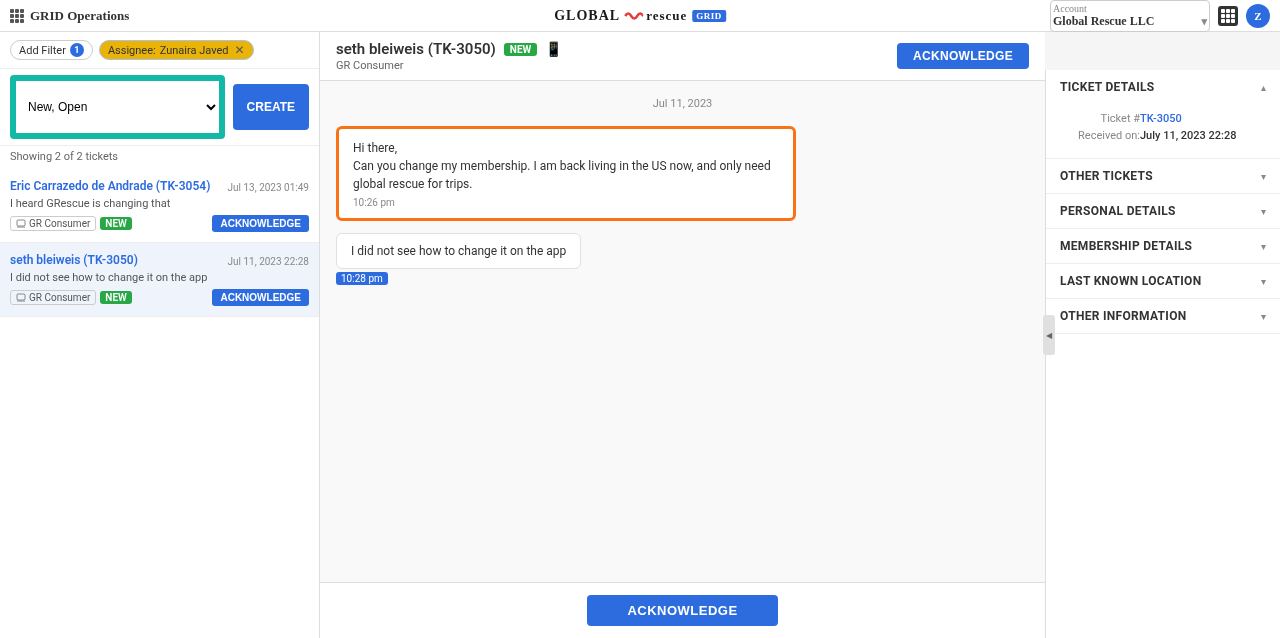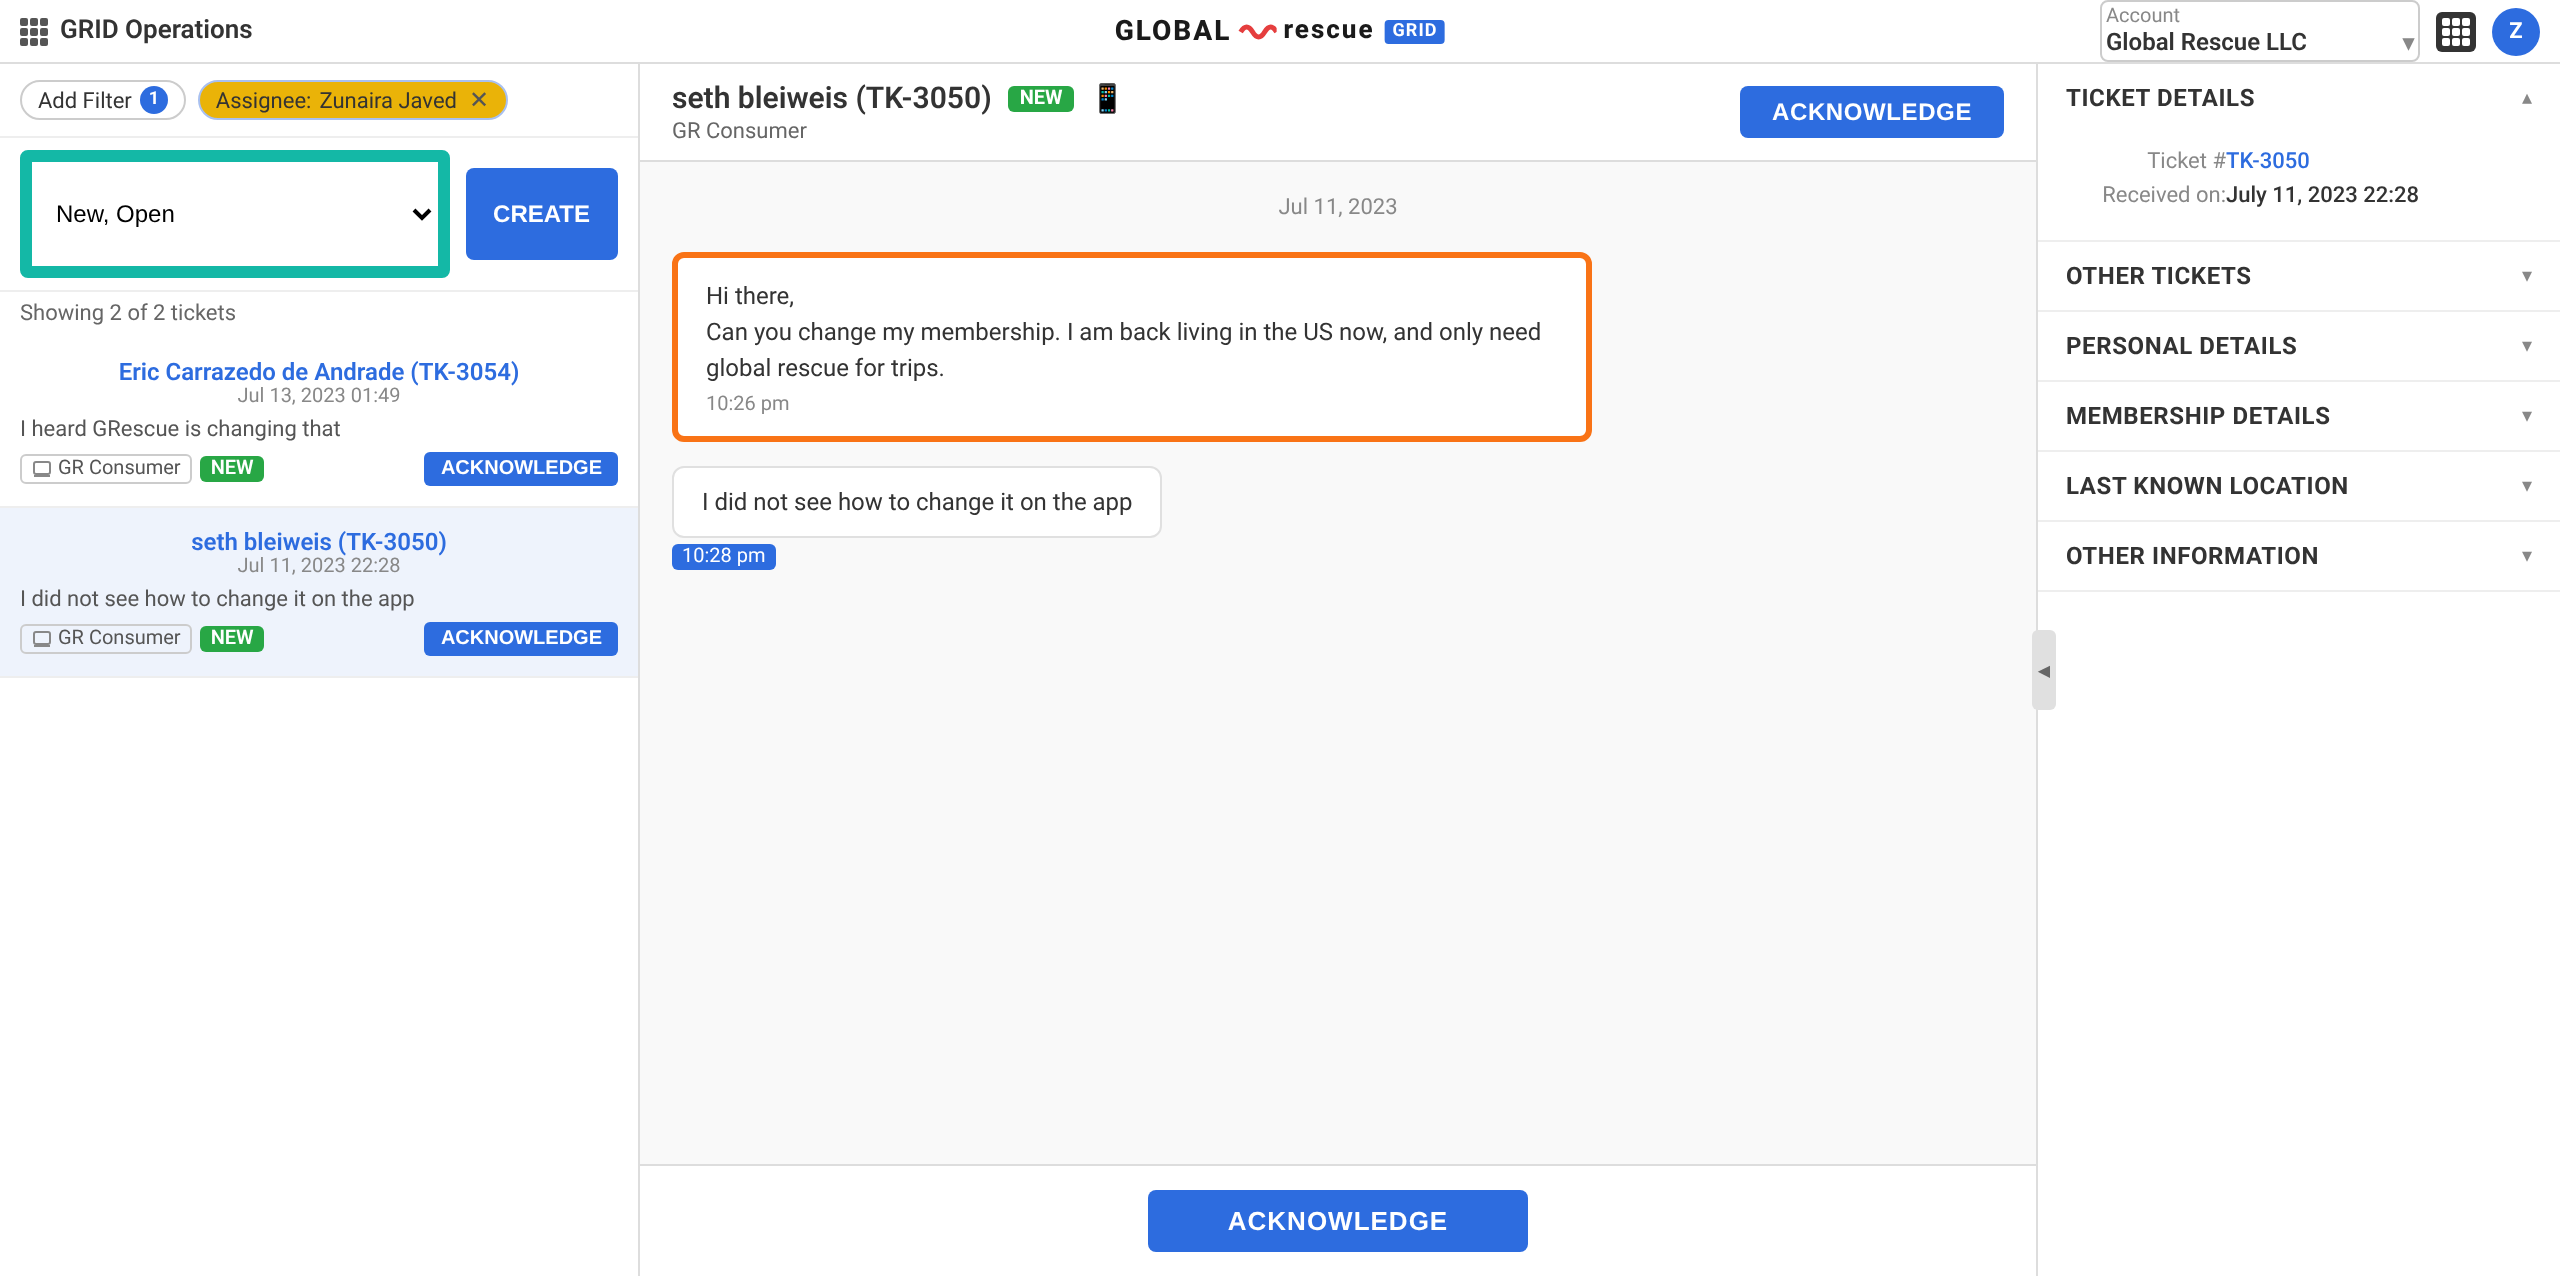--- a/index.html
+++ b/index.html
@@ -2,21 +2,21 @@
 <html><head>
   <meta charset="utf-8">
   <style>
     * { box-sizing: border-box; margin: 0; padding: 0; }
     body { font-family: -apple-system, BlinkMacSystemFont, 'Segoe UI', Roboto, sans-serif; font-size: 13px; background: #f5f5f5; color: #333; height: 638px; overflow: hidden; }
 
     
     .top-header {
       display: flex; align-items: center; justify-content: space-between;
       background: #fff; border-bottom: 1px solid #ddd;
-      height: 32px; padding: 0 10px;
+      height: 32px; padding: 0 10px; font-family: Liberation Serif, serif;
     }
     .top-header-left { display: flex; align-items: center; gap: 6px; font-weight: 600; font-size: 13px; color: #333; }
     .top-header-center { position: absolute; left: 50%; transform: translateX(-50%); }
     .logo { display: flex; align-items: center; gap: 2px; }
     .top-header-right { display: flex; align-items: center; gap: 8px; }
     .account-selector { display: flex; flex-direction: column; border: 1px solid #ccc; border-radius: 4px; padding: 2px 2px; min-width: 160px; background: #fff; cursor: pointer; }
     .account-label { font-size: 10px; color: #888; }
     .account-name { font-size: 12px; font-weight: 600; display: flex; align-items: center; justify-content: space-between; }
     .grid-icon { width: 20px; height: 20px; background: #333; border-radius: 3px; display: flex; align-items: center; justify-content: center; }
     .grid-icon-inner { display: grid; grid-template-columns: repeat(3,4px); gap: 1px; }
@@ -32,21 +32,21 @@
     .filter-tag { display: flex; align-items: center; gap: 4px; background: #fff; border: 1px solid #ccc; border-radius: 12px; padding: 2px 8px; font-size: 11px; cursor: pointer; }
     .assignee-tag { display: flex; align-items: center; gap: 4px; background: #eab308; border: 1px solid #a8c0f0; border-radius: 12px; padding: 2px 8px; font-size: 11px; }
     .assignee-tag-close { color: #555; font-size: 12px; cursor: pointer; margin-left: 2px; }
     .sidebar-status-row { display: flex; align-items: center; justify-content: space-between; padding: 6px 10px; border-bottom: 1px solid #eee; }
     .status-select { border: 6px solid #14b8a6; border-radius: 4px; padding: 18px 8px; font-size: 12px; background: #fff; cursor: pointer; flex: 1; }
     .create-btn { background: #2d6cdf; color: #fff; border: none; border-radius: 4px; padding: 16px 14px; font-size: 12px; font-weight: 600; cursor: pointer; margin-left: 8px; }
     .showing-text { padding: 4px 10px 6px; font-size: 11px; color: #666; }
     .ticket-list { flex: 1; overflow-y: auto; }
     .ticket-item { padding: 10px 10px; border-bottom: 1px solid #eee; cursor: pointer; }
     .ticket-item.active { background: #eef3fc; }
-    .ticket-item-header { display: flex; align-items: center; justify-content: space-between; margin-bottom: 4px; flex-direction: column; }
+    .ticket-item-header { display: flex; align-items: flex-end; justify-content: space-between; margin-bottom: 4px; }
     .ticket-name { font-size: 12px; font-weight: 600; color: #2d6cdf; }
     .ticket-date { font-size: 10px; color: #888; white-space: nowrap; }
     .ticket-preview { font-size: 11px; color: #555; margin-bottom: 5px; white-space: nowrap; overflow: hidden; text-overflow: ellipsis; }
     .ticket-footer { display: flex; align-items: center; justify-content: space-between; }
     .ticket-tags { display: flex; align-items: center; gap: 4px; }
     .tag-consumer { display: flex; align-items: center; gap: 3px; border: 1px solid #ccc; border-radius: 3px; padding: 1px 5px; font-size: 10px; color: #555; }
     .tag-new { background: #28a745; color: #fff; border-radius: 3px; padding: 1px 5px; font-size: 10px; font-weight: 600; }
     .ack-btn { background: #2d6cdf; color: #fff; border: none; border-radius: 3px; padding: 3px 8px; font-size: 10px; font-weight: 600; cursor: pointer; }
 
     
@@ -62,21 +62,21 @@
     .date-divider { text-align: center; font-size: 11px; color: #888; margin-bottom: 16px; }
     .message-bubble { background: #fff; border: 3px solid #f97316; border-radius: 6px; padding: 10px 14px; max-width: 460px; margin-bottom: 12px; margin-top: 11px; }
     .message-text { font-size: 12px; color: #333; line-height: 1.5; }
     .message-time { font-size: 10px; color: #888; margin-top: 4px; }
     .message-time-highlight { font-size: 10px; background: #2d6cdf; color: #fff; padding: 1px 5px; border-radius: 3px; display: inline-block; }
     .chat-footer { padding: 12px 16px; background: #fff; border-top: 1px solid #ddd; display: flex; justify-content: center; }
     .ack-btn-footer { background: #2d6cdf; color: #fff; border: none; border-radius: 4px; padding: 8px 40px; font-size: 13px; font-weight: 700; cursor: pointer; letter-spacing: 0.5px; text-transform: uppercase; }
     .collapse-handle { position: absolute; right: -10px; top: 50%; transform: translateY(-50%); width: 12px; height: 40px; background: #e0e0e0; border-radius: 3px; cursor: pointer; display: flex; align-items: center; justify-content: center; z-index: 10; }
 
     
-    .right-panel { width: 262px; background: #fff; border-left: 1px solid #ddd; flex-shrink: 0; overflow-y: auto; }
+    .right-panel { width: 235px; background: #fff; border-left: 1px solid #ddd; flex-shrink: 0; overflow-y: auto; margin-top: 38px; }
     .panel-section { border-bottom: 1px solid #eee; }
     .panel-section-header { display: flex; align-items: center; justify-content: space-between; padding: 10px 14px; cursor: pointer; }
     .panel-section-title { font-size: 12px; font-weight: 700; color: #333; letter-spacing: 0.3px; }
     .chevron { font-size: 10px; color: #888; }
     .panel-section-body { padding: 8px 14px 12px; text-align: right; }
     .detail-row { display: flex; font-size: 11px; margin-bottom: 4px; }
     .detail-label { color: #888; min-width: 80px; }
     .detail-value { color: #333; font-weight: 500; }
     .detail-value-blue { color: #2d6cdf; font-weight: 500; }
   </style>

